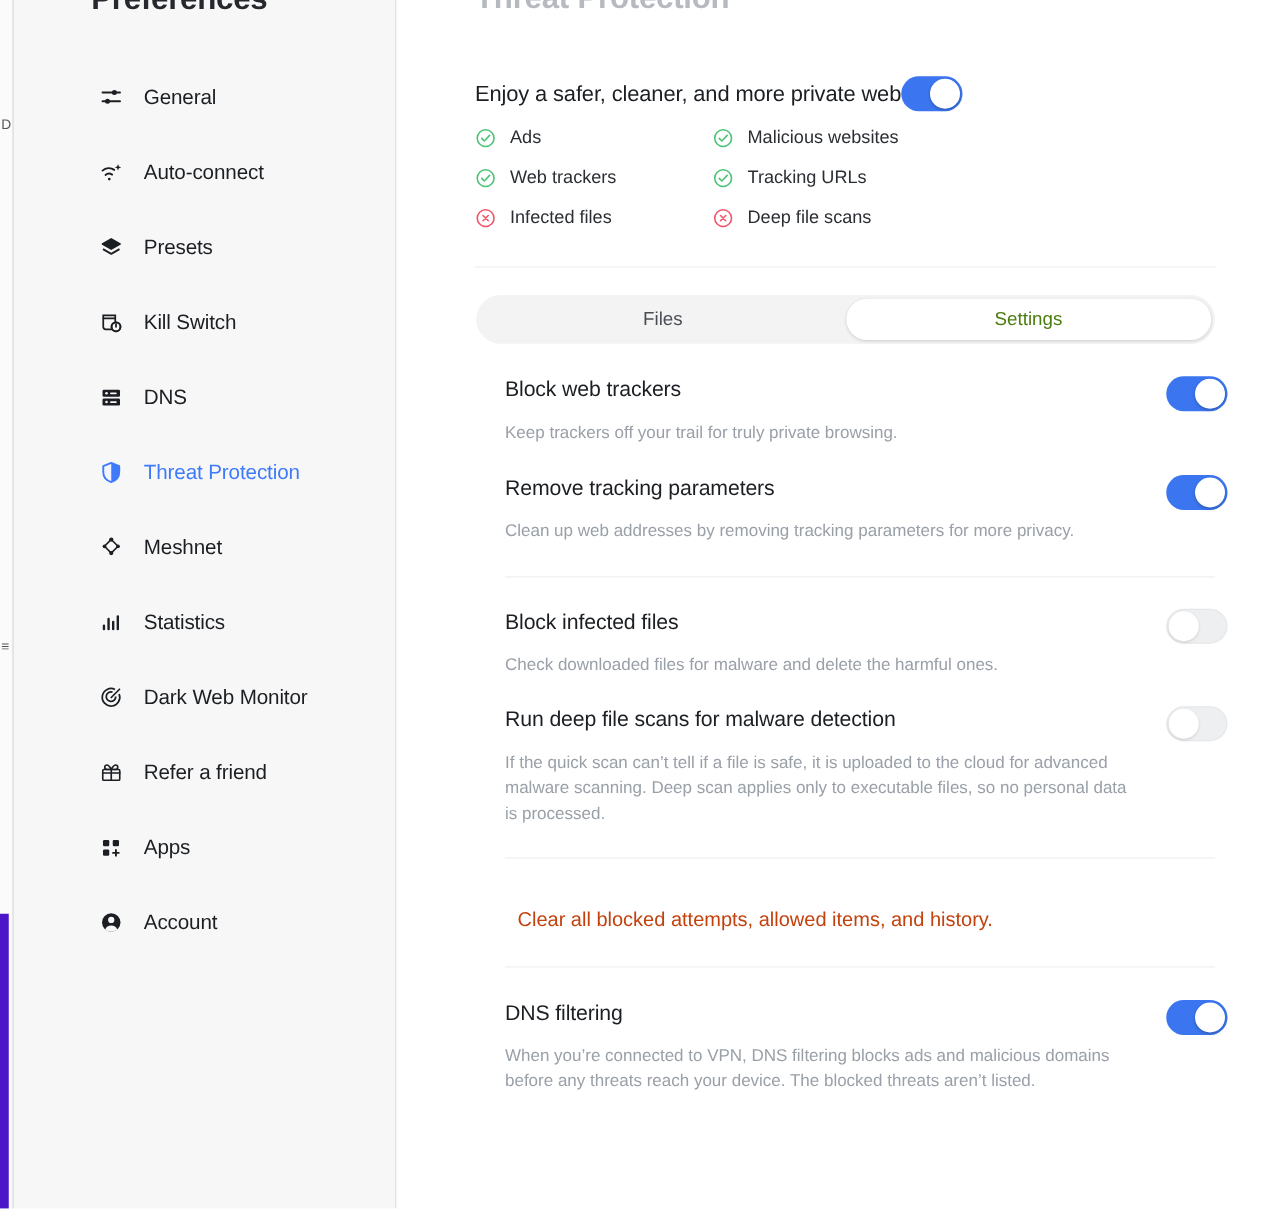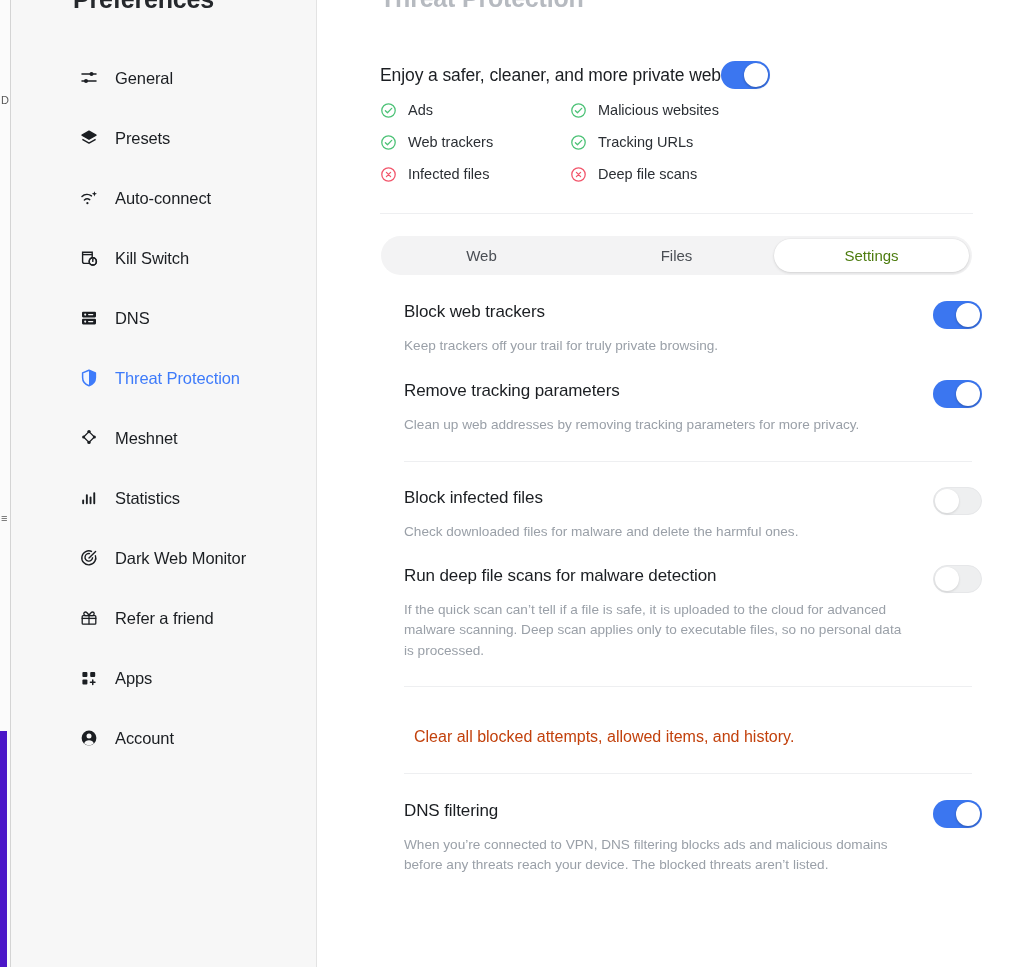--- a/index.html
+++ b/index.html
@@ -346,38 +346,38 @@
               <line x1="3" y1="13" x2="17" y2="13"></line>
             <circle cx="12.5" cy="6" r="2" fill="currentColor" stroke="none"></circle>
             <circle cx="7" cy="13" r="2" fill="currentColor" stroke="none"></circle>
           </svg>
         </span>
         <span class="nav-label">General</span>
       </div>
 
       <div class="nav-item">
         <span class="nav-icon">
-          <svg width="20" height="20" viewBox="0 0 20 20" fill="none" stroke="currentColor" stroke-width="1.4" stroke-linejoin="round">
-            <path d="M10 3.2l7 4-7 4-7-4z" fill="currentColor"></path>
-            <path d="M3.4 11.3l6.6 3.8 6.6-3.8"></path>
-          </svg>
-        </span>
-        <span class="nav-label">Presets</span>
-      </div>
-
-      <div class="nav-item">
-        <span class="nav-icon">
           <svg width="20" height="20" viewBox="0 0 20 20" fill="none" stroke="currentColor" stroke-width="1.5" stroke-linecap="round">
             <path d="M3 8.5c2.6-2.4 6.6-2.6 9.4-.6"></path>
             <path d="M5.4 12c1.5-1.3 3.7-1.4 5.3-.3"></path>
             <circle cx="8.4" cy="15.2" r="1.1" fill="currentColor" stroke="none"></circle>
             <path d="M15.4 3.2l.7 1.9 1.9.7-1.9.7-.7 1.9-.7-1.9-1.9-.7 1.9-.7z" fill="currentColor" stroke="none"></path>
           </svg>
         </span>
         <span class="nav-label">Auto-connect</span>
+      </div>
+
+      <div class="nav-item">
+        <span class="nav-icon">
+          <svg width="20" height="20" viewBox="0 0 20 20" fill="none" stroke="currentColor" stroke-width="1.4" stroke-linejoin="round">
+            <path d="M10 3.2l7 4-7 4-7-4z" fill="currentColor"></path>
+            <path d="M3.4 11.3l6.6 3.8 6.6-3.8"></path>
+          </svg>
+        </span>
+        <span class="nav-label">Presets</span>
       </div>
 
       <div class="nav-item">
         <span class="nav-icon">
           <svg width="20" height="20" viewBox="0 0 20 20" fill="none" stroke="currentColor" stroke-width="1.4">
             <path d="M3.6 4.2h9.6v9.2a2 2 0 0 1-2 2H5.6a2 2 0 0 1-2-2z"></path>
             <line x1="3.2" y1="6.6" x2="13.6" y2="6.6"></line>
             <circle cx="13.8" cy="13.4" r="3.6" fill="#f7f7f7"></circle>
             <circle cx="13.8" cy="13.4" r="3.6"></circle>
             <line x1="13.8" y1="11.2" x2="13.8" y2="13.4" stroke-linecap="round"></line>
@@ -544,21 +544,20 @@
               <path d="M6.8 6.8l4.4 4.4M11.2 6.8l-4.4 4.4" stroke-linecap="round"></path>
           </svg>
           <span class="feature-label">Deep file scans</span>
         </div>
       </div>
     </div>
 
     <div class="hero-divider"></div>
 
     <div class="tabbar">
-      <div class="tab">Web</div>
       <div class="tab">Files</div>
       <div class="tab active">Settings</div>
     </div>
 
     <div class="panel">
       <div class="panel-inner">
 
         <div class="orphan-desc">Prevent access to malware-hosting websites.</div>
 
         <div style="height:23px"></div>

